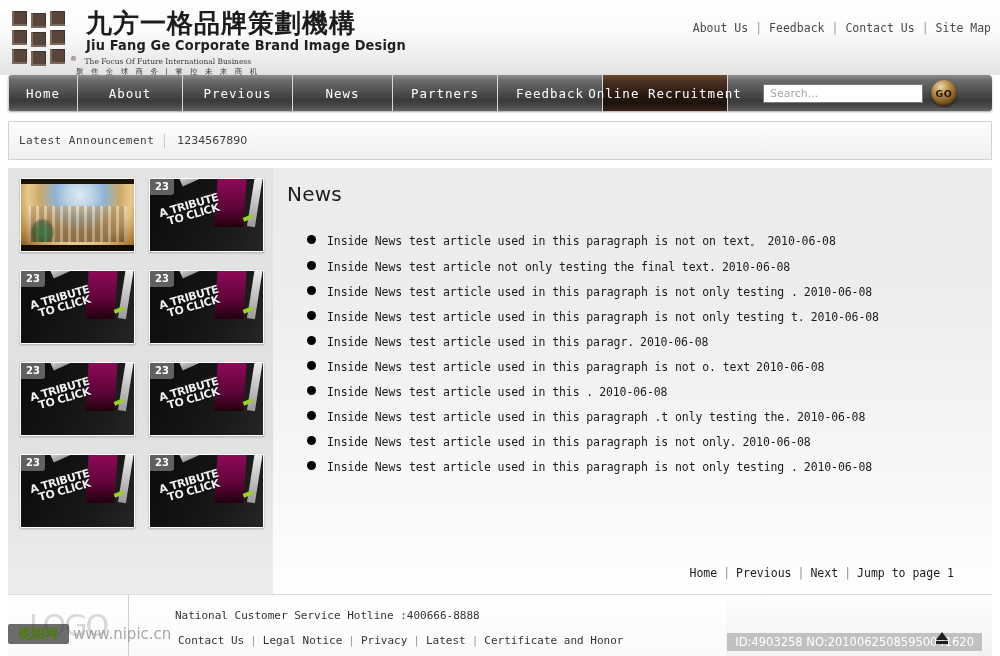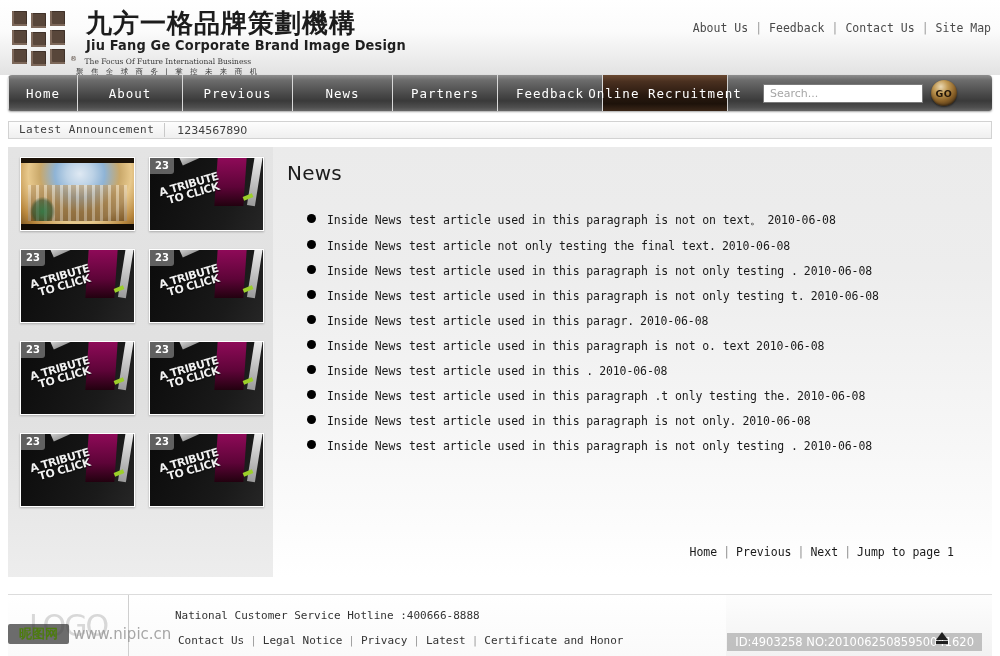--- a/index.html
+++ b/index.html
@@ -193,21 +193,21 @@
     letter-spacing: 0.5px;
     display: flex;
     align-items: center;
     justify-content: center;
     padding: 0;
   }
 
   
   #announce {
     margin: 10px 8px 0 8px;
-    height: 18px;
+    height: 39px;
     border: 1px solid #d2d2d2;
     background: linear-gradient(to bottom, #fdfdfd 0%, #efefef 100%);
     display: flex;
     align-items: center;
     font-family: "DejaVu Sans Mono", monospace;
     font-size: 11px;
     color: #3d3d3d;
     box-sizing: border-box;
   }
   #announce .label {

